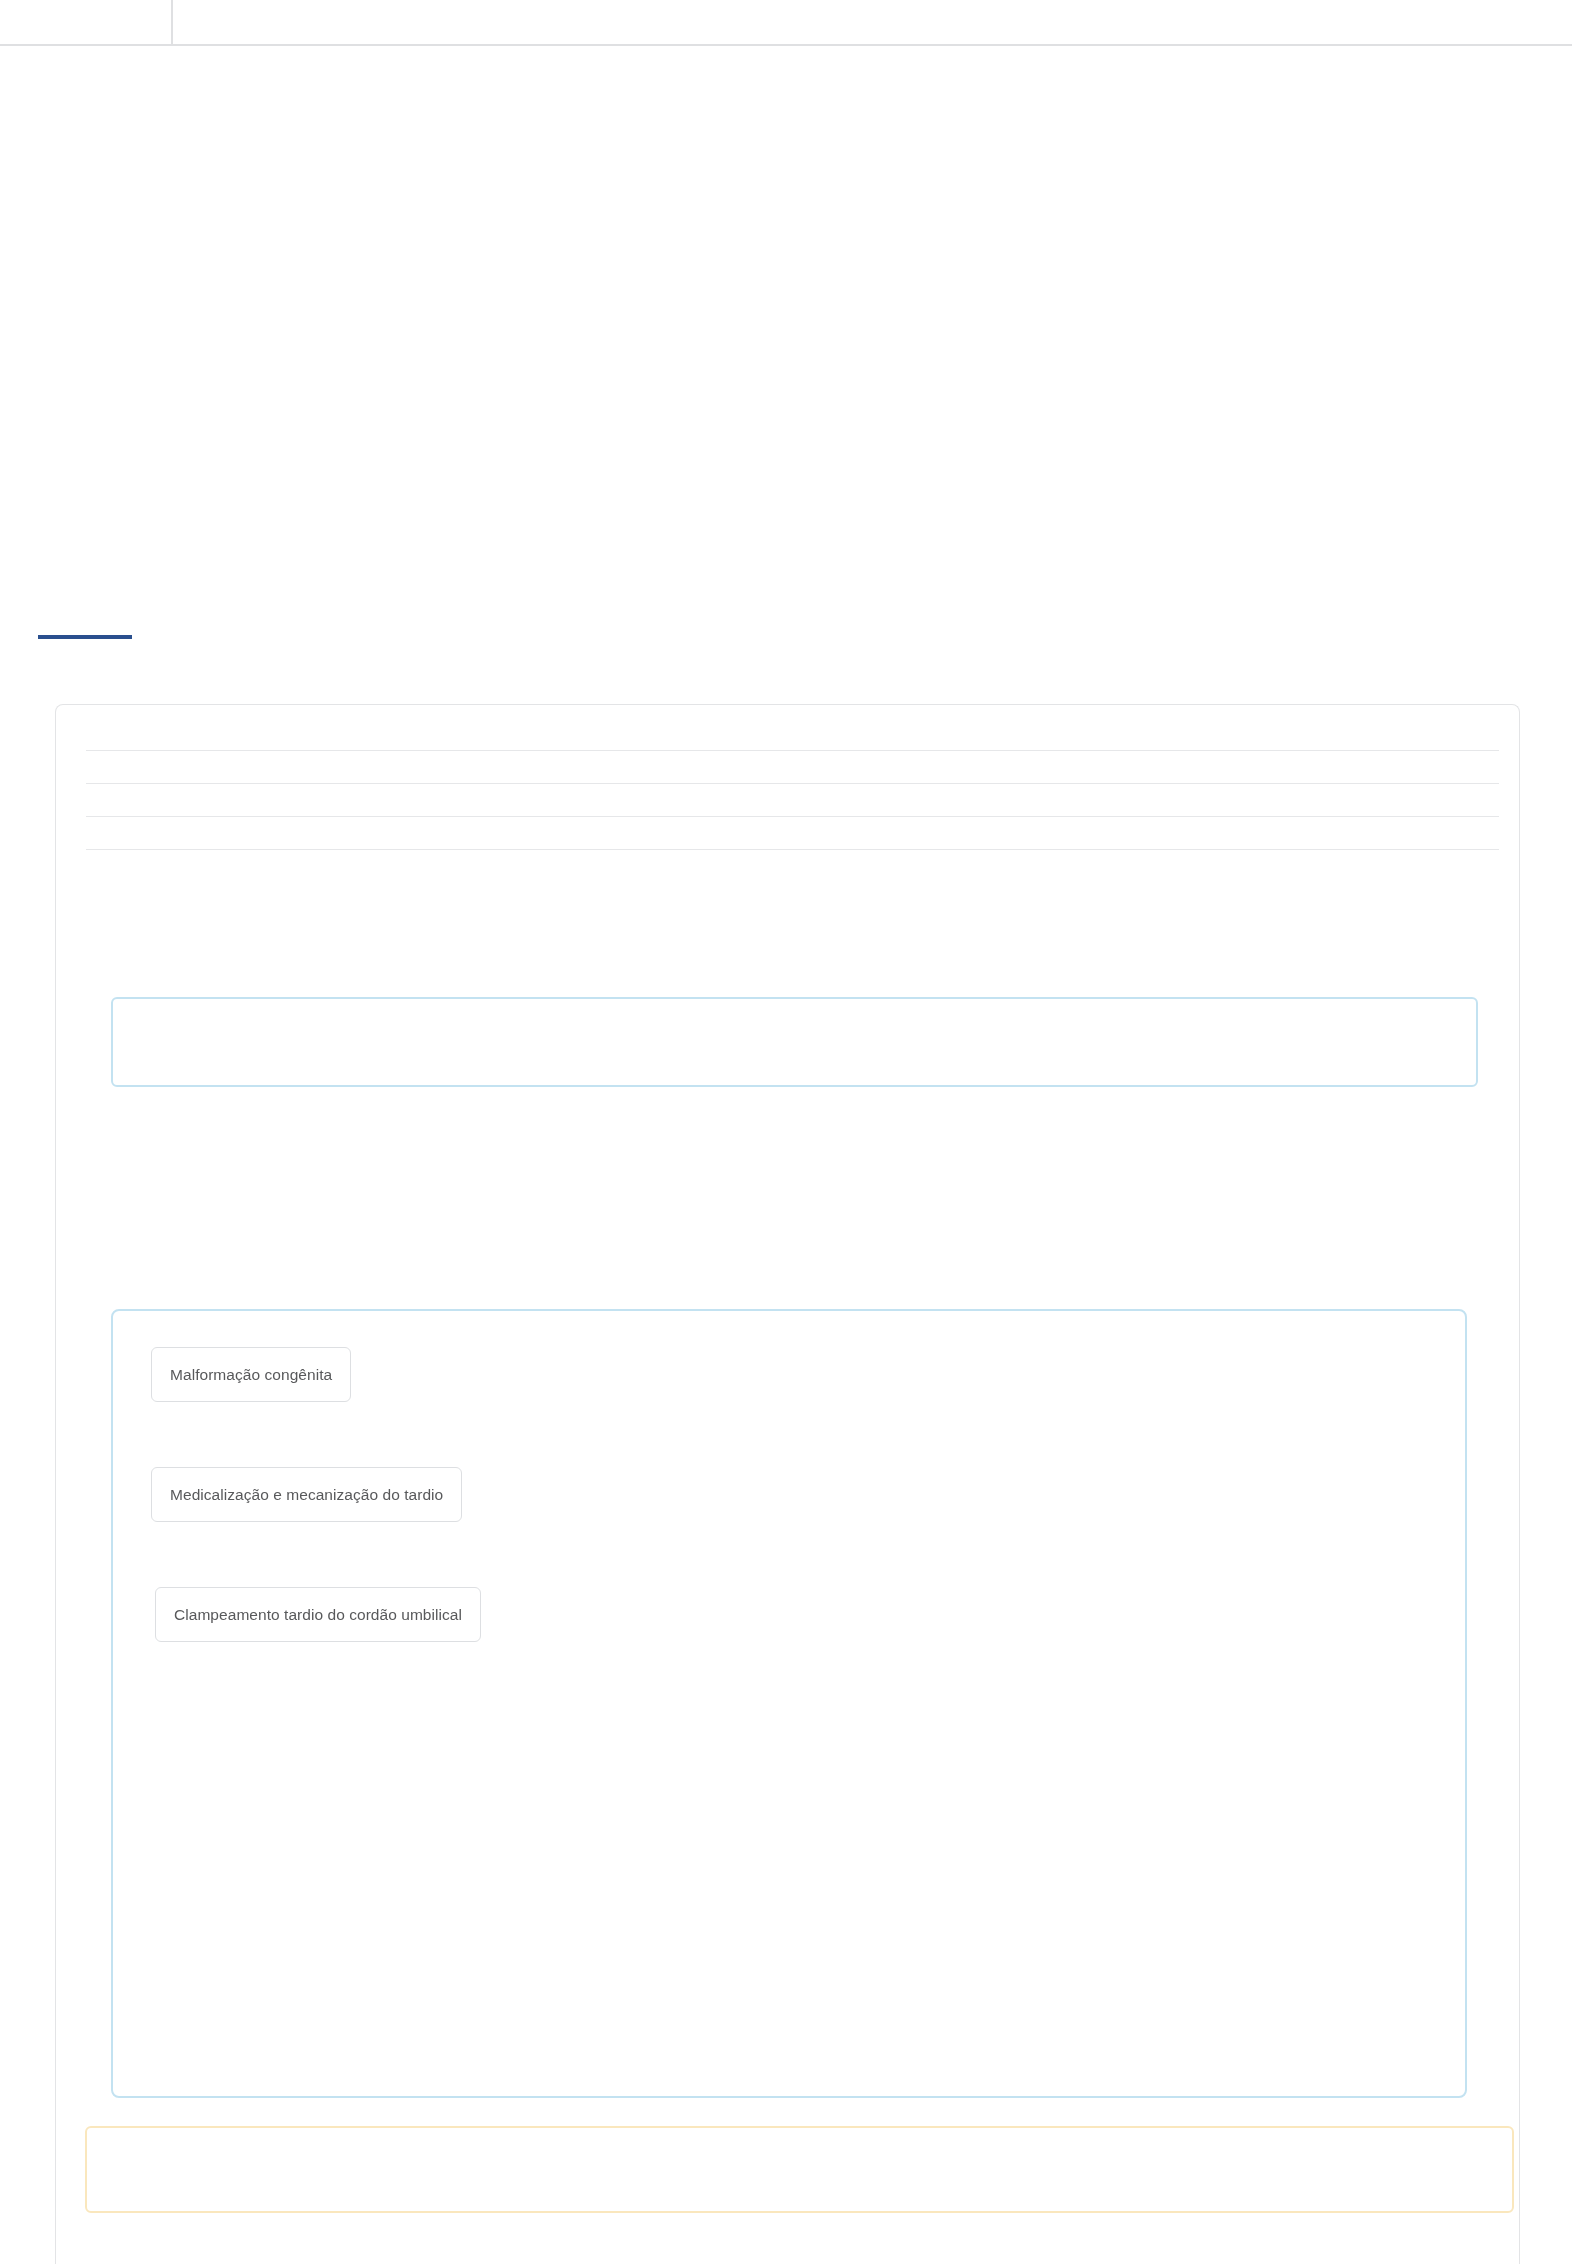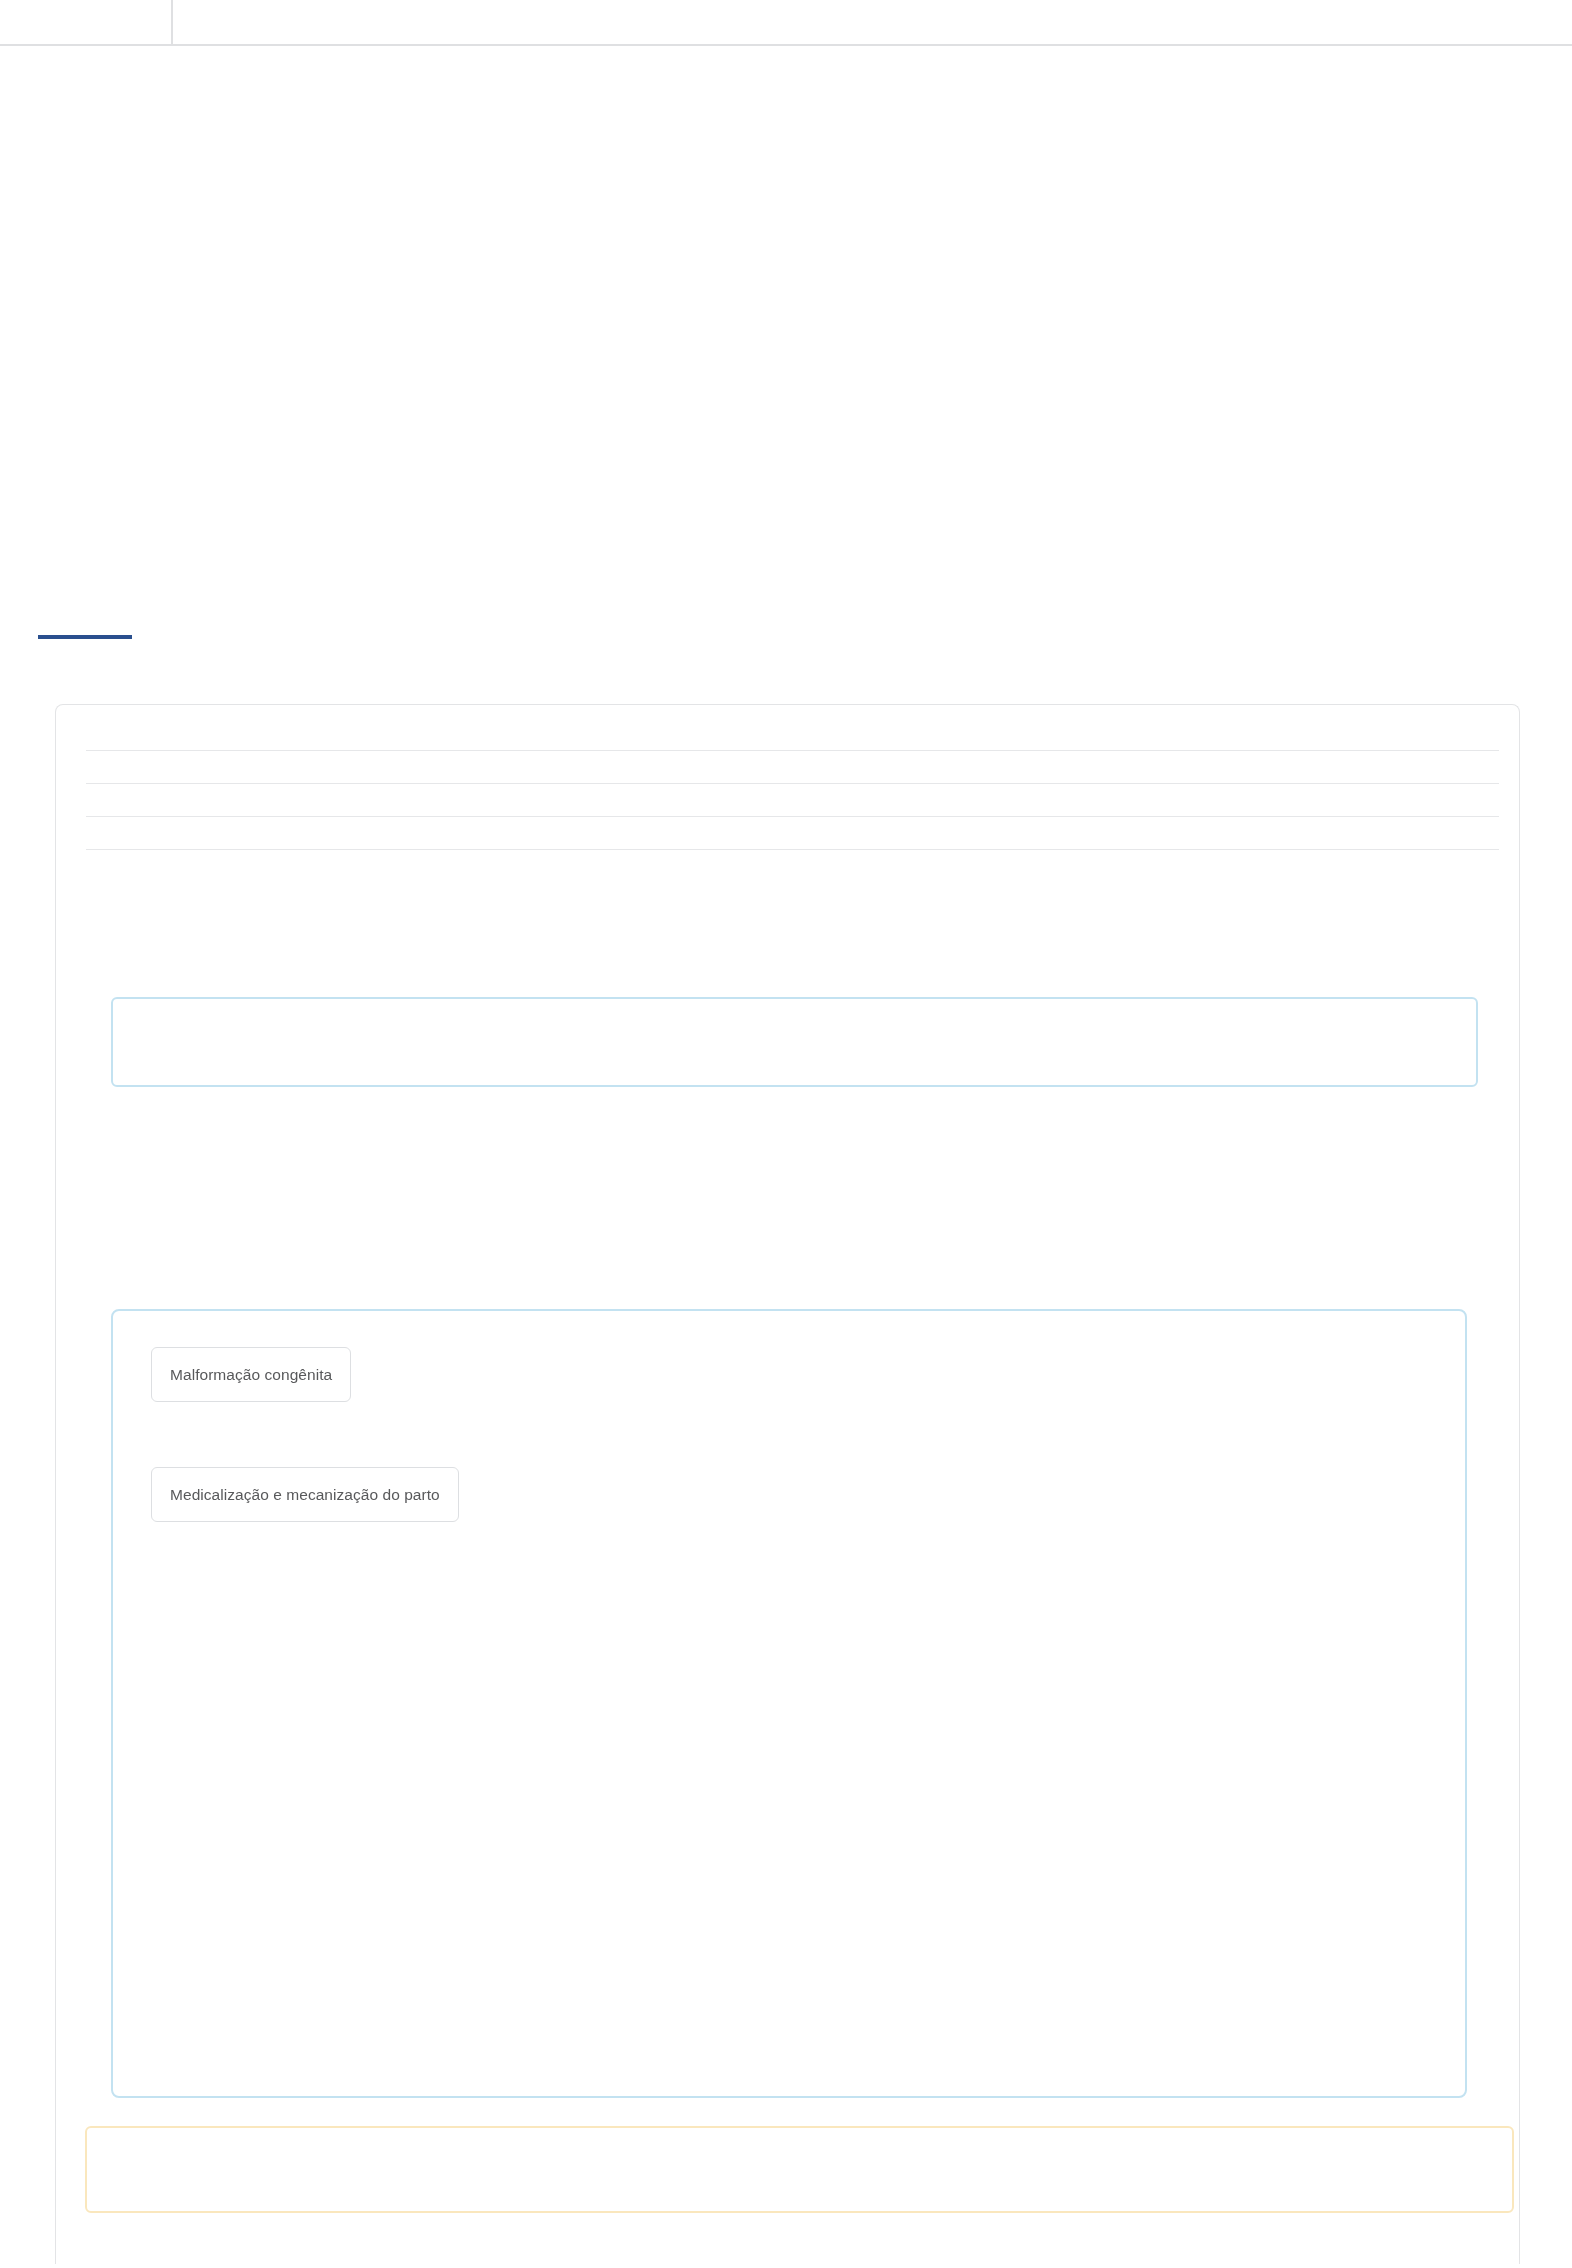--- a/index.html
+++ b/index.html
@@ -305,25 +305,30 @@
       <div class="options-list">
 
         <div class="option-item">
           <div class="option-pill">
             <span class="option-pill-text">Malformação congênita</span>
           </div>
         </div>
 
         <div class="option-item">
           <div class="option-pill">
-            <span class="option-pill-text">Medicalização e mecanização do parto</span>
+            <span class="option-pill-text">Medicalização e mecanização do tardio</span>
           </div>
         </div>
 
 
+        <div class="option-item indented gap-large">
+          <div class="option-pill">
+            <span class="option-pill-text">Clampeamento tardio do cordão umbilical</span>
+          </div>
+        </div>
 
 
       </div>
     </div>
 
   </div>
 
   <div class="note-box">
     <span class="note-box-text"></span>
   </div>

